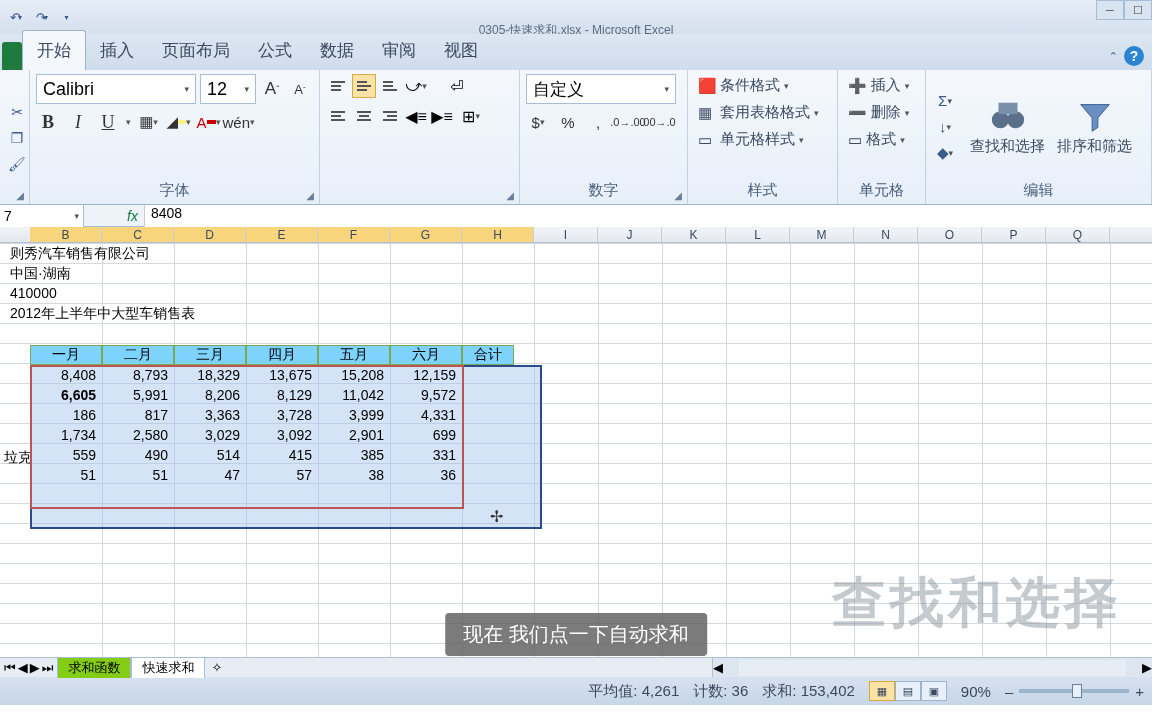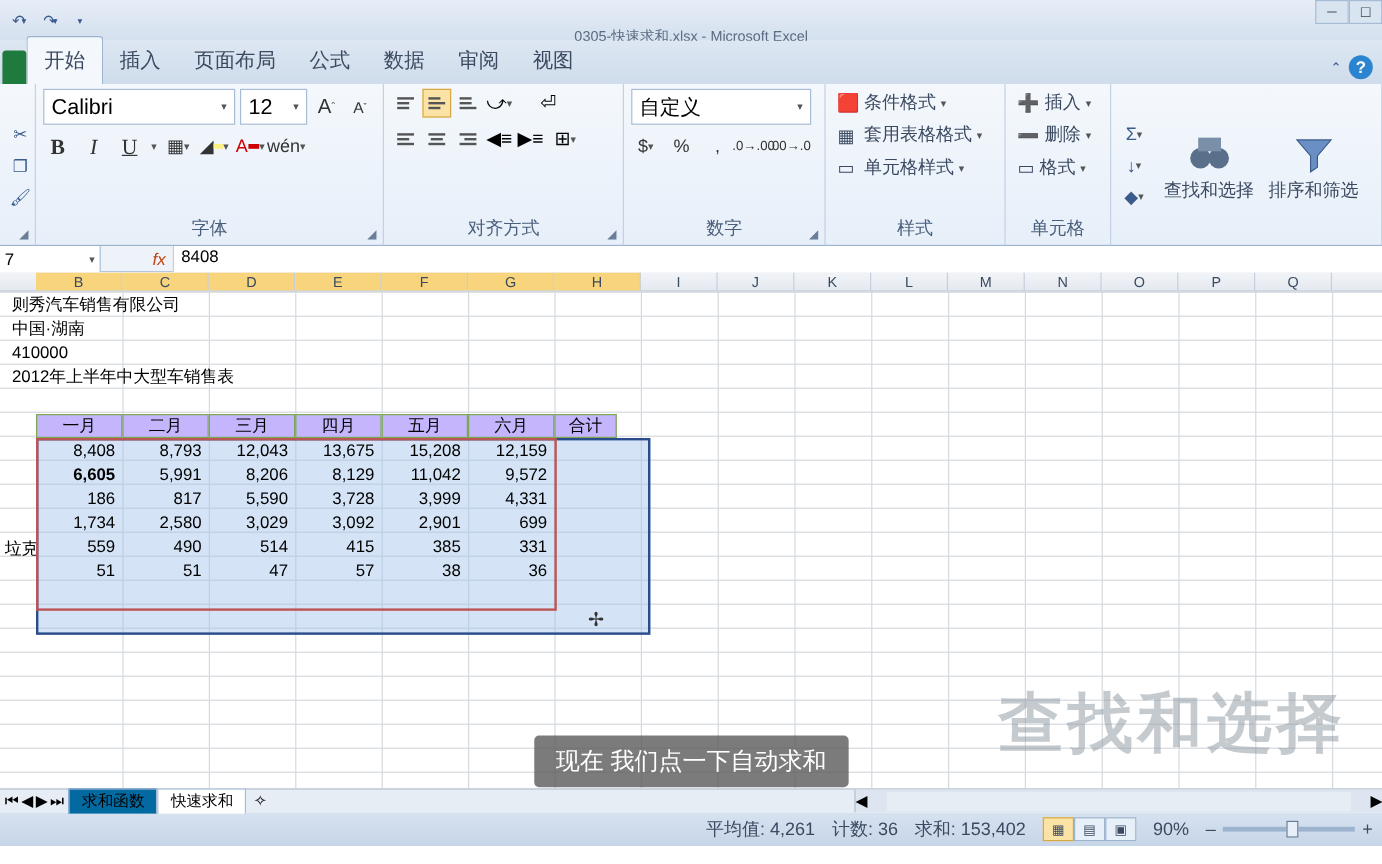--- a/index.html
+++ b/index.html
@@ -57,42 +57,42 @@
 
 .cells-group .crow { display: flex; align-items: center; gap: 4px; padding: 2px 4px; font-size: 15px; color: #3b4a61; }
 .edit-left { display: flex; flex-direction: column; gap: 4px; padding-right: 6px;}
 .ebtn { width: 26px; height: 22px; display:flex; align-items:center; justify-content:center; font-size: 15px; color:#3b5b8c;}
 .big-btn { display: flex; flex-direction: column; align-items: center; gap: 2px; padding: 2px 6px; font-size: 15px; color: #3b4a61; }
 .big-icon { width: 38px; height: 38px; }
 
 
 .formula-bar { height: 22px; border-bottom: 1px solid #a7bcd6; display: flex; align-items: center; background: #eef3f9; }
 .name-box { width: 84px; height: 22px; border-right: 1px solid #a7bcd6; display: flex; align-items: center; padding: 0 4px; background: #fff; font-size: 14px; justify-content: space-between;}
-.fx { width: 60px; display:flex; align-items:center; justify-content:flex-end; padding-right:6px; font-style: italic; font-size: 14px; color:#c2410c; }
+.fx { width: 60px; display:flex; align-items:center; justify-content:flex-end; padding-right:6px; font-style: italic; font-size: 14px; color:#15803d; }
 .formula-input { flex: 1; background: #fff; height: 22px; padding: 0 6px; font-size: 14px; border-left:1px solid #ccc;}
 
 
 .grid-area { position: relative; height: 430px; overflow: hidden; background: #fff; }
 .col-headers { position: absolute; top:0; left:0; right:0; height: 16px; display: flex; background: linear-gradient(#f2f4f7,#e4e9f0); border-bottom: 1px solid #b5c0ce; font-size: 12px; color: #3a4a60;}
 .ch { border-right: 1px solid #c5cfdb; display:flex; align-items:center; justify-content:center; }
 .ch.sel { background: #f8d47c; }
 .cells { position: absolute; top: 16px; left: 0; }
 .cell-text { position: absolute; font-size: 14px; color: #000; white-space: nowrap; }
-.hcell { position:absolute; background:#c4b5fd; border:1px solid #7ba850; display:flex; align-items:center; justify-content:center; font-size:14px;}
+.hcell { position:absolute; background:#7dd3fc; border:1px solid #7ba850; display:flex; align-items:center; justify-content:center; font-size:14px;}
 .dcell { position:absolute; display:flex; align-items:center; justify-content:flex-end; padding-right:4px; font-size:14px; }
 .sel-area { position:absolute; background: rgba(160,195,235,0.45); border: 2px solid #2a4c8c; }
 .sel-cursor { position:absolute; font-size: 16px; color: #333; }
 .gridlines-v { position:absolute; top:0; bottom:0; width:1px; background:#d4d9df; }
 .gridlines-h { position:absolute; left:0; right:0; height:1px; background:#d4d9df; }
 
 
 .sheet-tabs { height: 20px; background: #e7edf5; border-top: 1px solid #b5c0ce; display: flex; align-items: center; font-size: 13px; position:relative;}
 .stab-nav { display:flex; gap:2px; padding:0 4px;}
 .stab { padding: 1px 10px; background: #fff; border: 1px solid #a7bcd6; border-bottom:none; font-size:13px;}
-.stab.inactive { background: #0369a1; }
+.stab.inactive { background: #84cc16; }
 .hscroll { position:absolute; right:0; top:0; bottom:0; width:440px; background:#dce5f0; border-left:1px solid #b5c0ce; display:flex; align-items:center;}
 .hscroll-track { flex:1; height:16px; background:#e7edf5; margin:0 16px;}
 
 
 .status-bar { height: 28px; background: linear-gradient(#d7e2f0,#c6d5e8); display:flex; align-items:center; font-size:15px; color:#3b4a61; padding:0 8px; justify-content:flex-end; gap:14px;}
 .view-btns { display:flex; }
 .vbtn { width:26px; height:20px; border:1px solid #9db4ce; background:#e7eff9; display:flex; align-items:center; justify-content:center; font-size:11px;}
 .vbtn.active { background:#fbe3a6; border-color:#d6a846;}
 .zoom { display:flex; align-items:center; gap:6px;}
 .zoom-track { width:110px; height:4px; background:#9db4ce; position:relative;}
@@ -263,21 +263,20 @@
           </div>
         <div class="align-btn">
             <span>▶≡</span>
           </div>
         <div class="align-btn" style="width:30px;">
             <span>⊞</span>
             <span class="drop">▾</span>
           </div>
       </div>
     </div>
-    <div class="group-label">对齐方式</div>
     <div class="dialog-launcher">◢</div>
   </div>
 
   <div class="group num-group" style="width:168px;">
     <div class="group-content" style="flex-direction:column;align-items:flex-start;">
       <div class="nfmt">
           <span>自定义</span>
           <span class="drop">▾</span>
         </div>
       <div class="num-row2">
@@ -361,20 +360,21 @@
           </svg>
         <span>查找和选择</span>
       </div>
       <div class="big-btn">
         <svg class="big-icon" viewBox="0 0 40 40">
             <path d="M5 8 h30 l-12 14 v10 l-6 4 v-14 z" fill="#6a8fc4" stroke="#3b5b8c"></path>
           </svg>
         <span>排序和筛选</span>
       </div>
     </div>
+    <div class="group-label">编辑</div>
   </div>
 </div>
 
 <div class="formula-bar">
   <div class="name-box">
       <span>7</span>
       <span class="drop">▾</span>
     </div>
   <div class="fx">fx</div>
   <div class="formula-input">8408</div>
@@ -444,33 +444,33 @@
       <div class="hcell" style="left: 30px; top: 102px; width: 72px; height: 20px;">一月</div>
       <div class="hcell" style="left: 102px; top: 102px; width: 72px; height: 20px;">二月</div>
       <div class="hcell" style="left: 174px; top: 102px; width: 72px; height: 20px;">三月</div>
       <div class="hcell" style="left: 246px; top: 102px; width: 72px; height: 20px;">四月</div>
       <div class="hcell" style="left: 318px; top: 102px; width: 72px; height: 20px;">五月</div>
       <div class="hcell" style="left: 390px; top: 102px; width: 72px; height: 20px;">六月</div>
       <div class="hcell" style="left: 462px; top: 102px; width: 52px; height: 20px;">合计</div>
       <div class="sel-area" style="left: 30px; top: 122px; width: 512px; height: 164px;"></div>
       <div class="dcell" style="left: 30px; top: 122px; width: 70px; height: 20px;">8,408</div>
       <div class="dcell" style="left: 102px; top: 122px; width: 70px; height: 20px;">8,793</div>
-      <div class="dcell" style="left: 174px; top: 122px; width: 70px; height: 20px;">12,043</div>
+      <div class="dcell" style="left: 174px; top: 122px; width: 70px; height: 20px;">18,329</div>
       <div class="dcell" style="left: 246px; top: 122px; width: 70px; height: 20px;">13,675</div>
       <div class="dcell" style="left: 318px; top: 122px; width: 70px; height: 20px;">15,208</div>
       <div class="dcell" style="left: 390px; top: 122px; width: 70px; height: 20px;">12,159</div>
       <div class="dcell" style="left: 30px; top: 142px; width: 70px; height: 20px; font-weight: bold;">6,605</div>
       <div class="dcell" style="left: 102px; top: 142px; width: 70px; height: 20px;">5,991</div>
       <div class="dcell" style="left: 174px; top: 142px; width: 70px; height: 20px;">8,206</div>
       <div class="dcell" style="left: 246px; top: 142px; width: 70px; height: 20px;">8,129</div>
       <div class="dcell" style="left: 318px; top: 142px; width: 70px; height: 20px;">11,042</div>
       <div class="dcell" style="left: 390px; top: 142px; width: 70px; height: 20px;">9,572</div>
       <div class="dcell" style="left: 30px; top: 162px; width: 70px; height: 20px;">186</div>
       <div class="dcell" style="left: 102px; top: 162px; width: 70px; height: 20px;">817</div>
-      <div class="dcell" style="left: 174px; top: 162px; width: 70px; height: 20px;">5,590</div>
+      <div class="dcell" style="left: 174px; top: 162px; width: 70px; height: 20px;">3,363</div>
       <div class="dcell" style="left: 246px; top: 162px; width: 70px; height: 20px;">3,728</div>
       <div class="dcell" style="left: 318px; top: 162px; width: 70px; height: 20px;">3,999</div>
       <div class="dcell" style="left: 390px; top: 162px; width: 70px; height: 20px;">4,331</div>
       <div class="dcell" style="left: 30px; top: 182px; width: 70px; height: 20px;">1,734</div>
       <div class="dcell" style="left: 102px; top: 182px; width: 70px; height: 20px;">2,580</div>
       <div class="dcell" style="left: 174px; top: 182px; width: 70px; height: 20px;">3,029</div>
       <div class="dcell" style="left: 246px; top: 182px; width: 70px; height: 20px;">3,092</div>
       <div class="dcell" style="left: 318px; top: 182px; width: 70px; height: 20px;">2,901</div>
       <div class="dcell" style="left: 390px; top: 182px; width: 70px; height: 20px;">699</div>
       <div class="dcell" style="left: 30px; top: 202px; width: 70px; height: 20px;">559</div>

